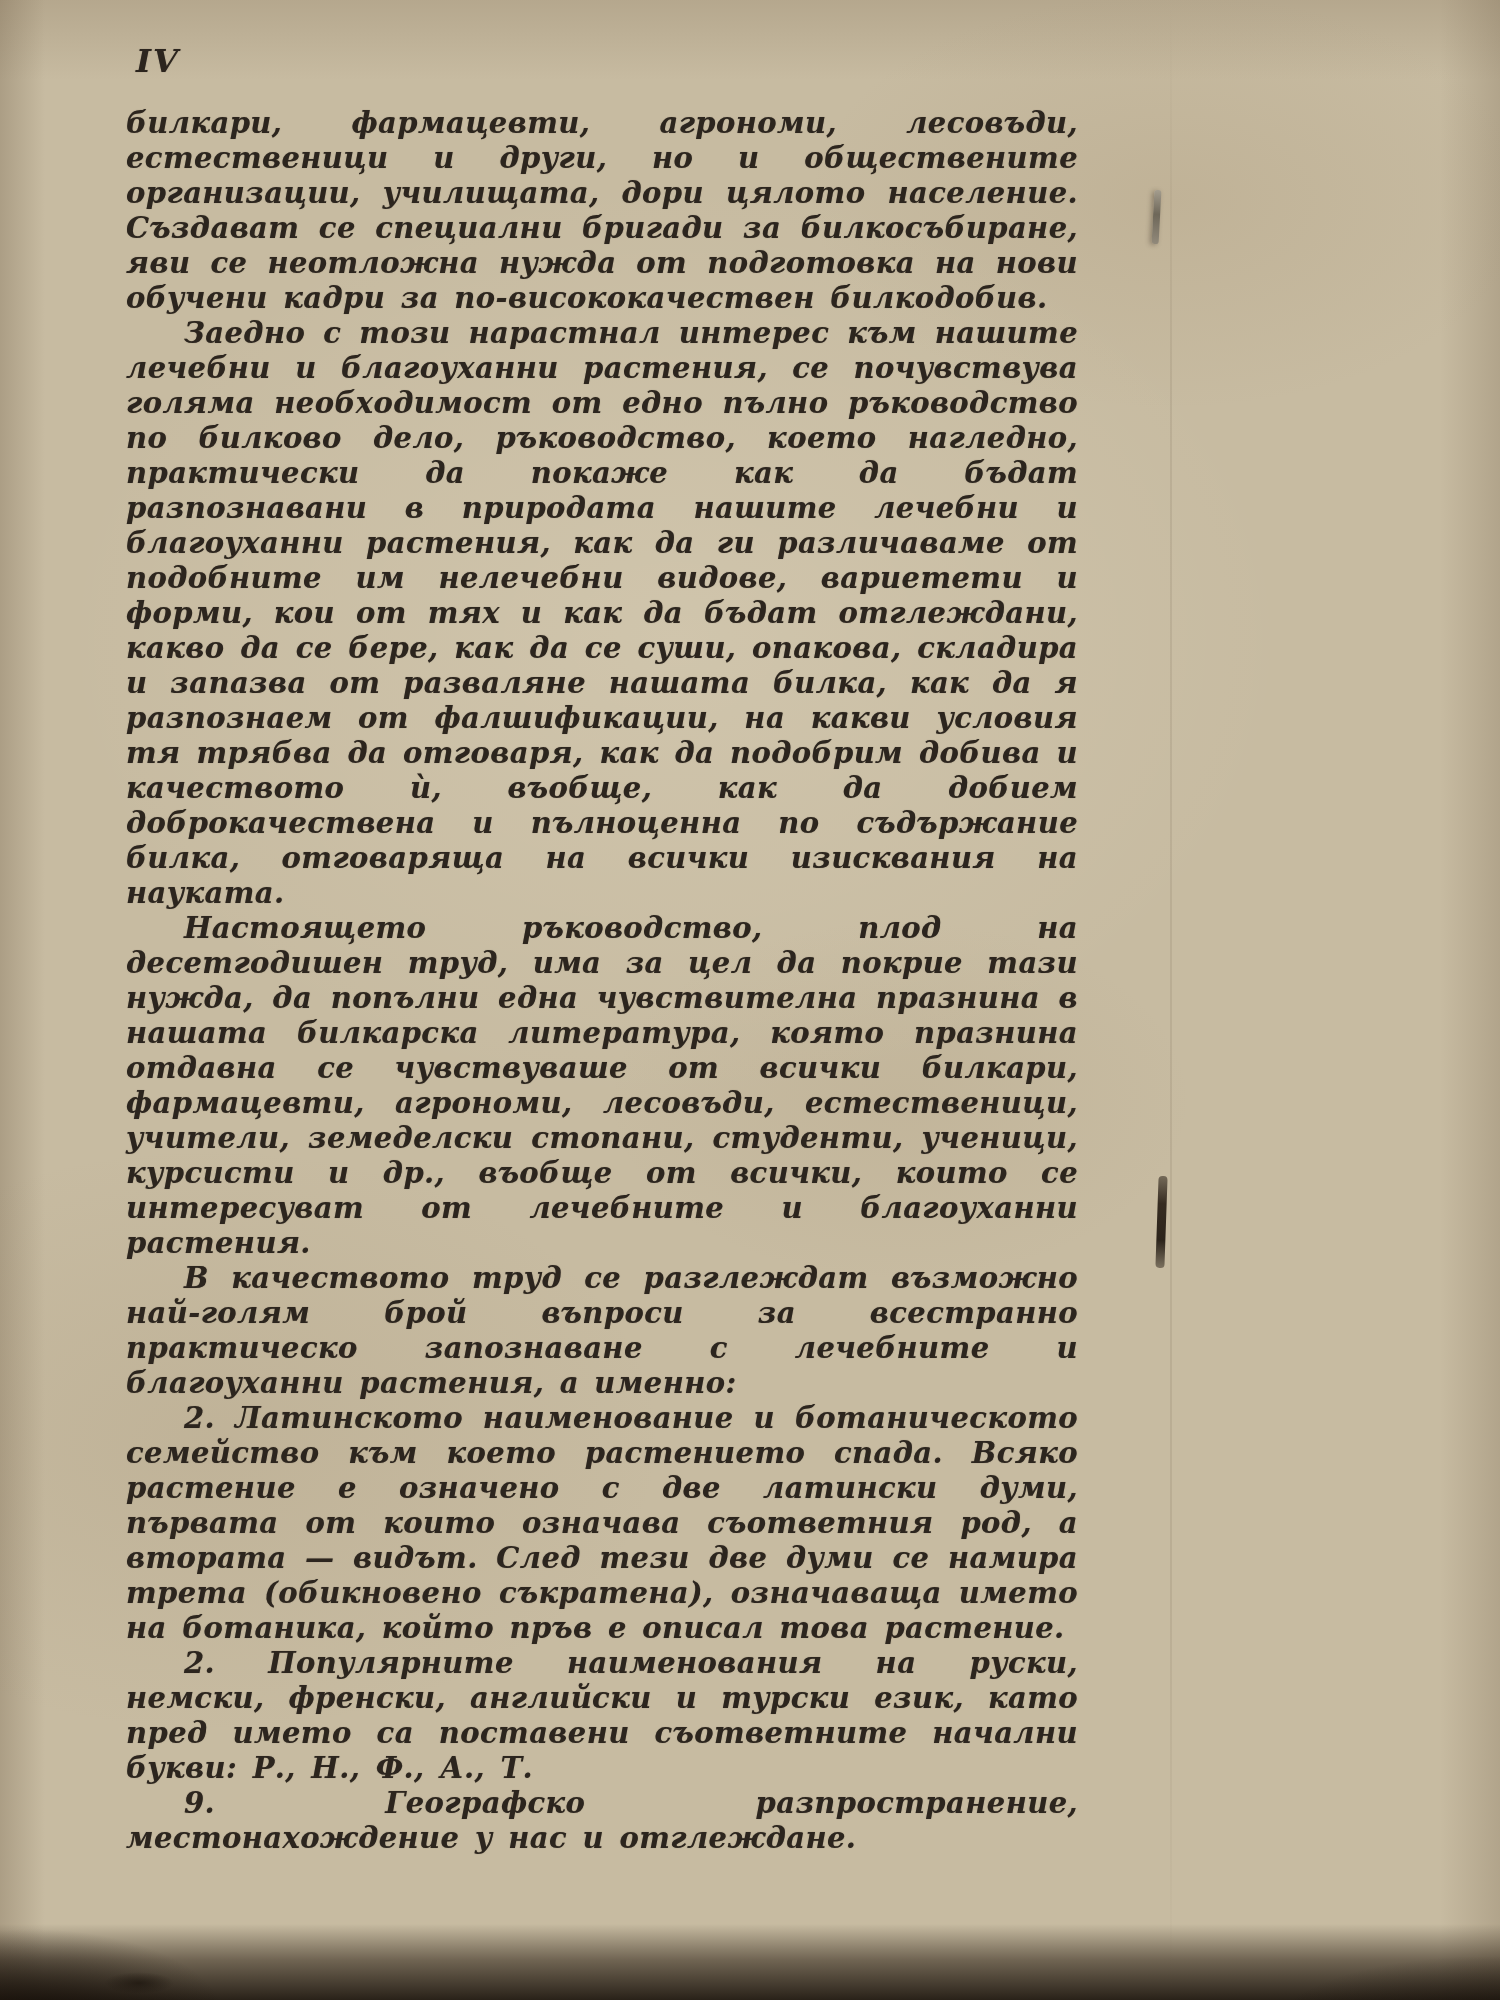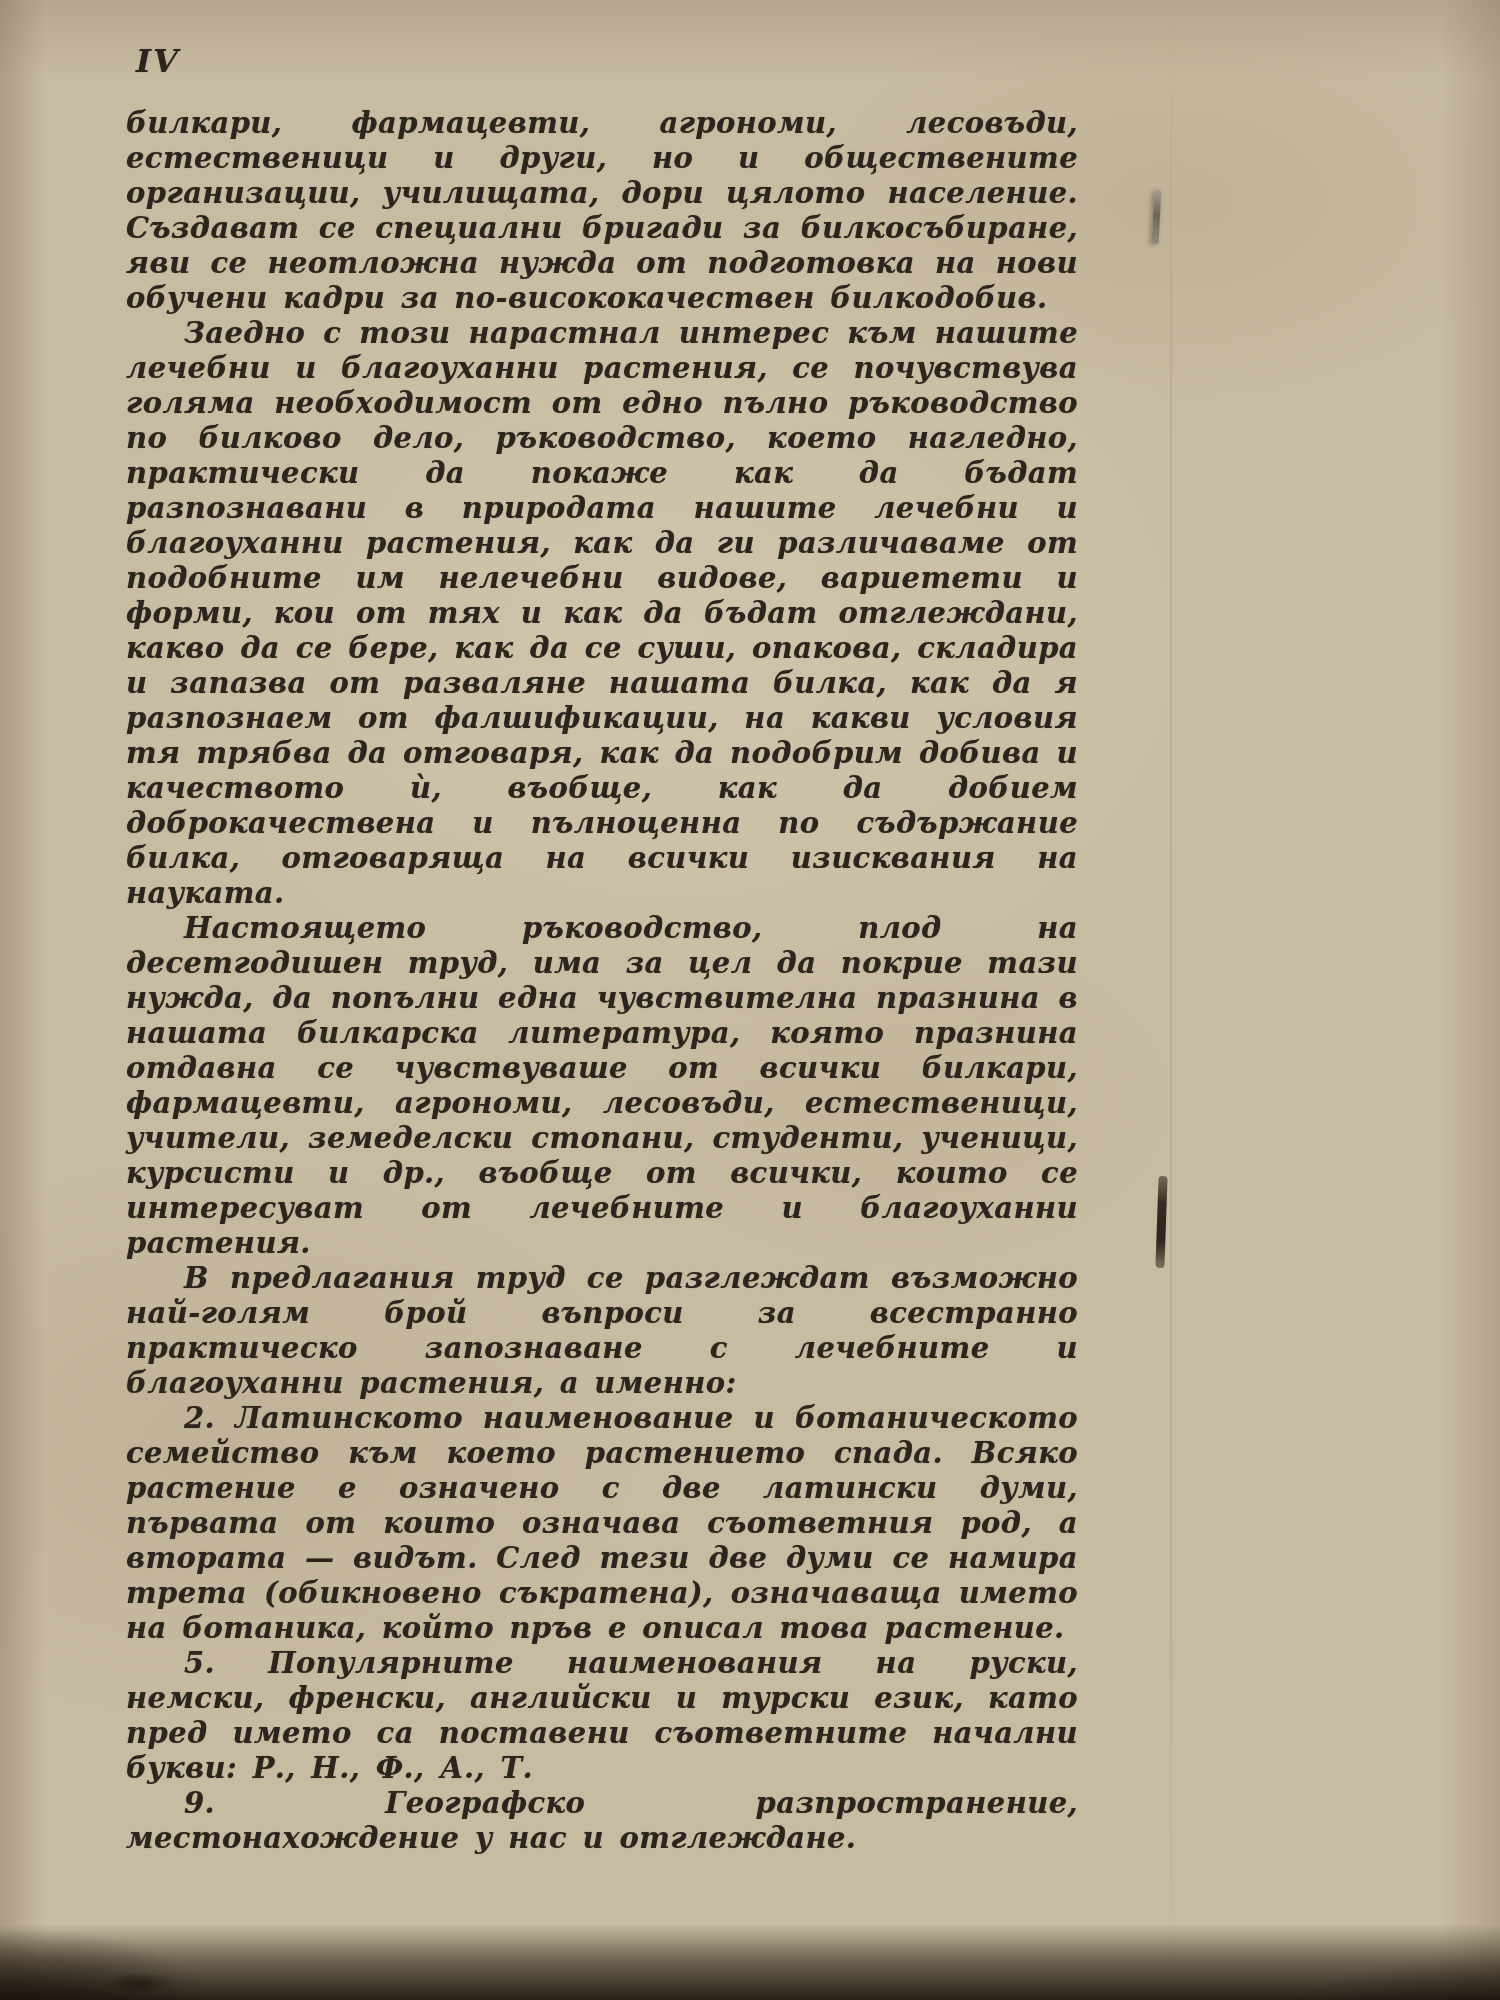--- a/index.html
+++ b/index.html
@@ -107,23 +107,23 @@
 <body>
 
 <div class="page">
 
   <div class="page-number">IV</div>
 
   <div class="text-block">
     <p>билкари, фармацевти, агрономи, лесовъди, естественици и други, но и обществените организации, училищата, дори цялото население. Създават се специални бригади за билкосъбиране, яви се неотложна нужда от подготовка на нови обучени кадри за по-висококачествен билкодобив.</p>
     <p class="indent">Заедно с този нарастнал интерес към нашите лечебни и благоуханни растения, се почувствува голяма необходимост от едно пълно ръководство по билково дело, ръководство, което нагледно, практически да покаже как да бъдат разпознавани в природата нашите лечебни и благоуханни растения, как да ги различаваме от подобните им нелечебни видове, вариетети и форми, кои от тях и как да бъдат отглеждани, какво да се бере, как да се суши, опакова, складира и запазва от разваляне нашата билка, как да я разпознаем от фалшификации, на какви условия тя трябва да отговаря, как да подобрим добива и качеството ѝ, въобще, как да добием доброкачествена и пълноценна по съдържание билка, отговаряща на всички изисквания на науката.</p>
     <p class="indent">Настоящето ръководство, плод на десетгодишен труд, има за цел да покрие тази нужда, да попълни една чувствителна празнина в нашата билкарска литература, която празнина отдавна се чувствуваше от всички билкари, фармацевти, агрономи, лесовъди, естественици, учители, земеделски стопани, студенти, ученици, курсисти и др., въобще от всички, които се интересуват от лечебните и благоуханни растения.</p>
-    <p class="indent">В предлагания труд се разглеждат възможно най-голям брой въпроси за всестранно практическо запознаване с лечебните и благоуханни растения, а именно:</p>
+    <p class="indent">В качеството труд се разглеждат възможно най-голям брой въпроси за всестранно практическо запознаване с лечебните и благоуханни растения, а именно:</p>
     <p class="indent">2. Латинското наименование и ботаническото семейство към което растението спада. Всяко растение е означено с две латински думи, първата от които означава съответния род, а втората — видът. След тези две думи се намира трета (обикновено съкратена), означаваща името на ботаника, който пръв е описал това растение.</p>
-    <p class="indent">5. Популярните наименования на руски, немски, френски, английски и турски език, като пред името са поставени съответните начални букви: Р., Н., Ф., А., Т.</p>
+    <p class="indent">2. Популярните наименования на руски, немски, френски, английски и турски език, като пред името са поставени съответните начални букви: Р., Н., Ф., А., Т.</p>
     <p class="indent">9. Географско разпространение, местонахождение у нас и отглеждане.</p>
   </div>
 
   <div class="staple"></div>
   <div class="edge-mark"></div>
   <div class="page-edge-line"></div>
   <div class="corner-smudge"></div>
 
 </div>
 

